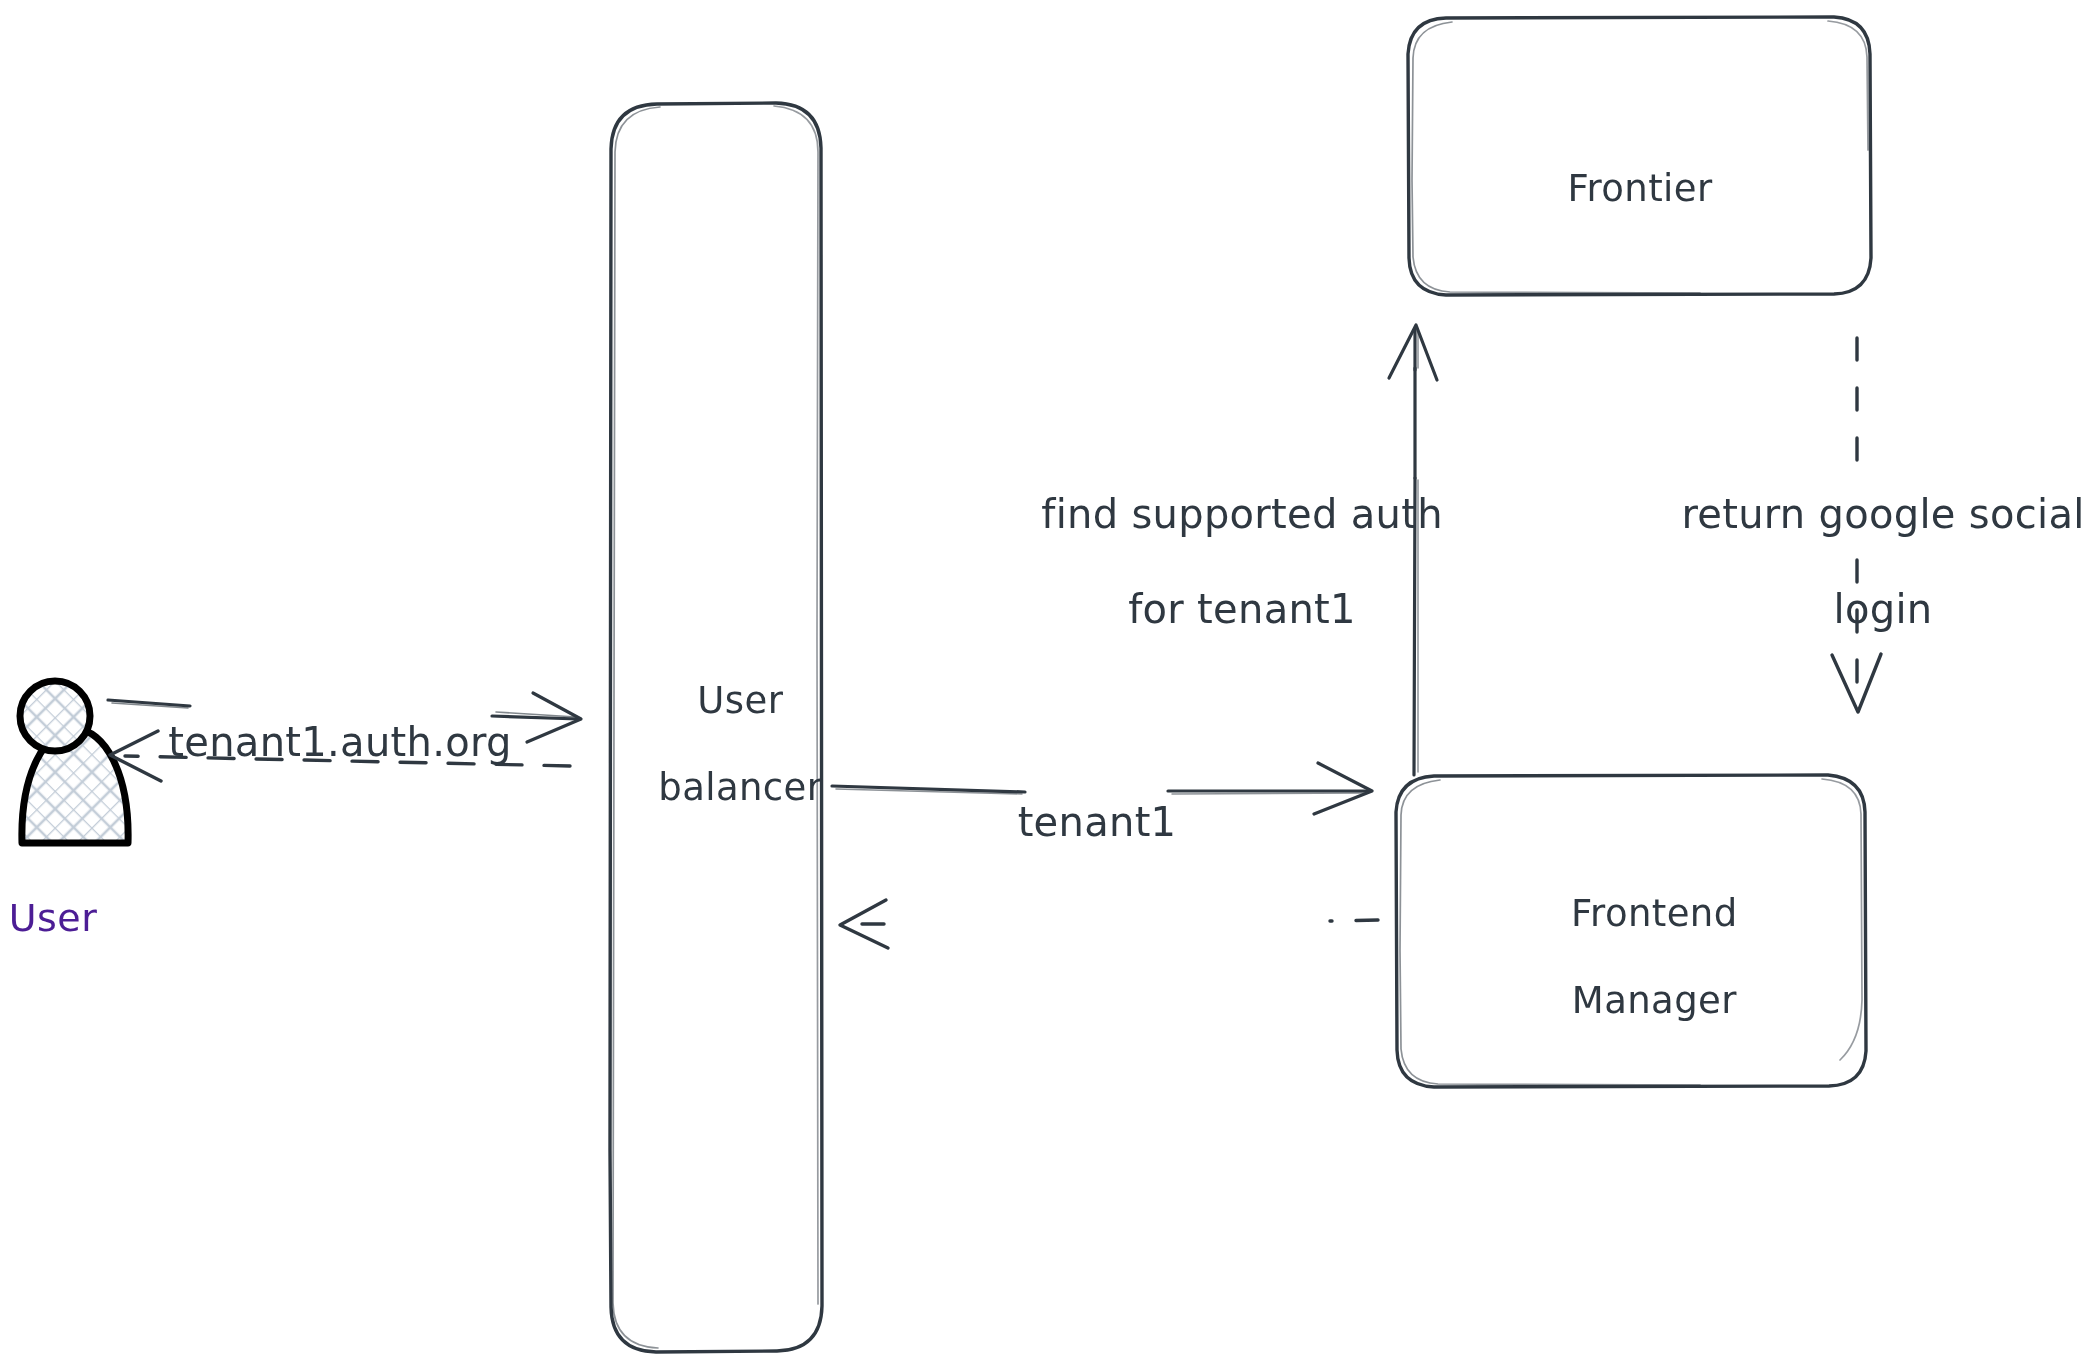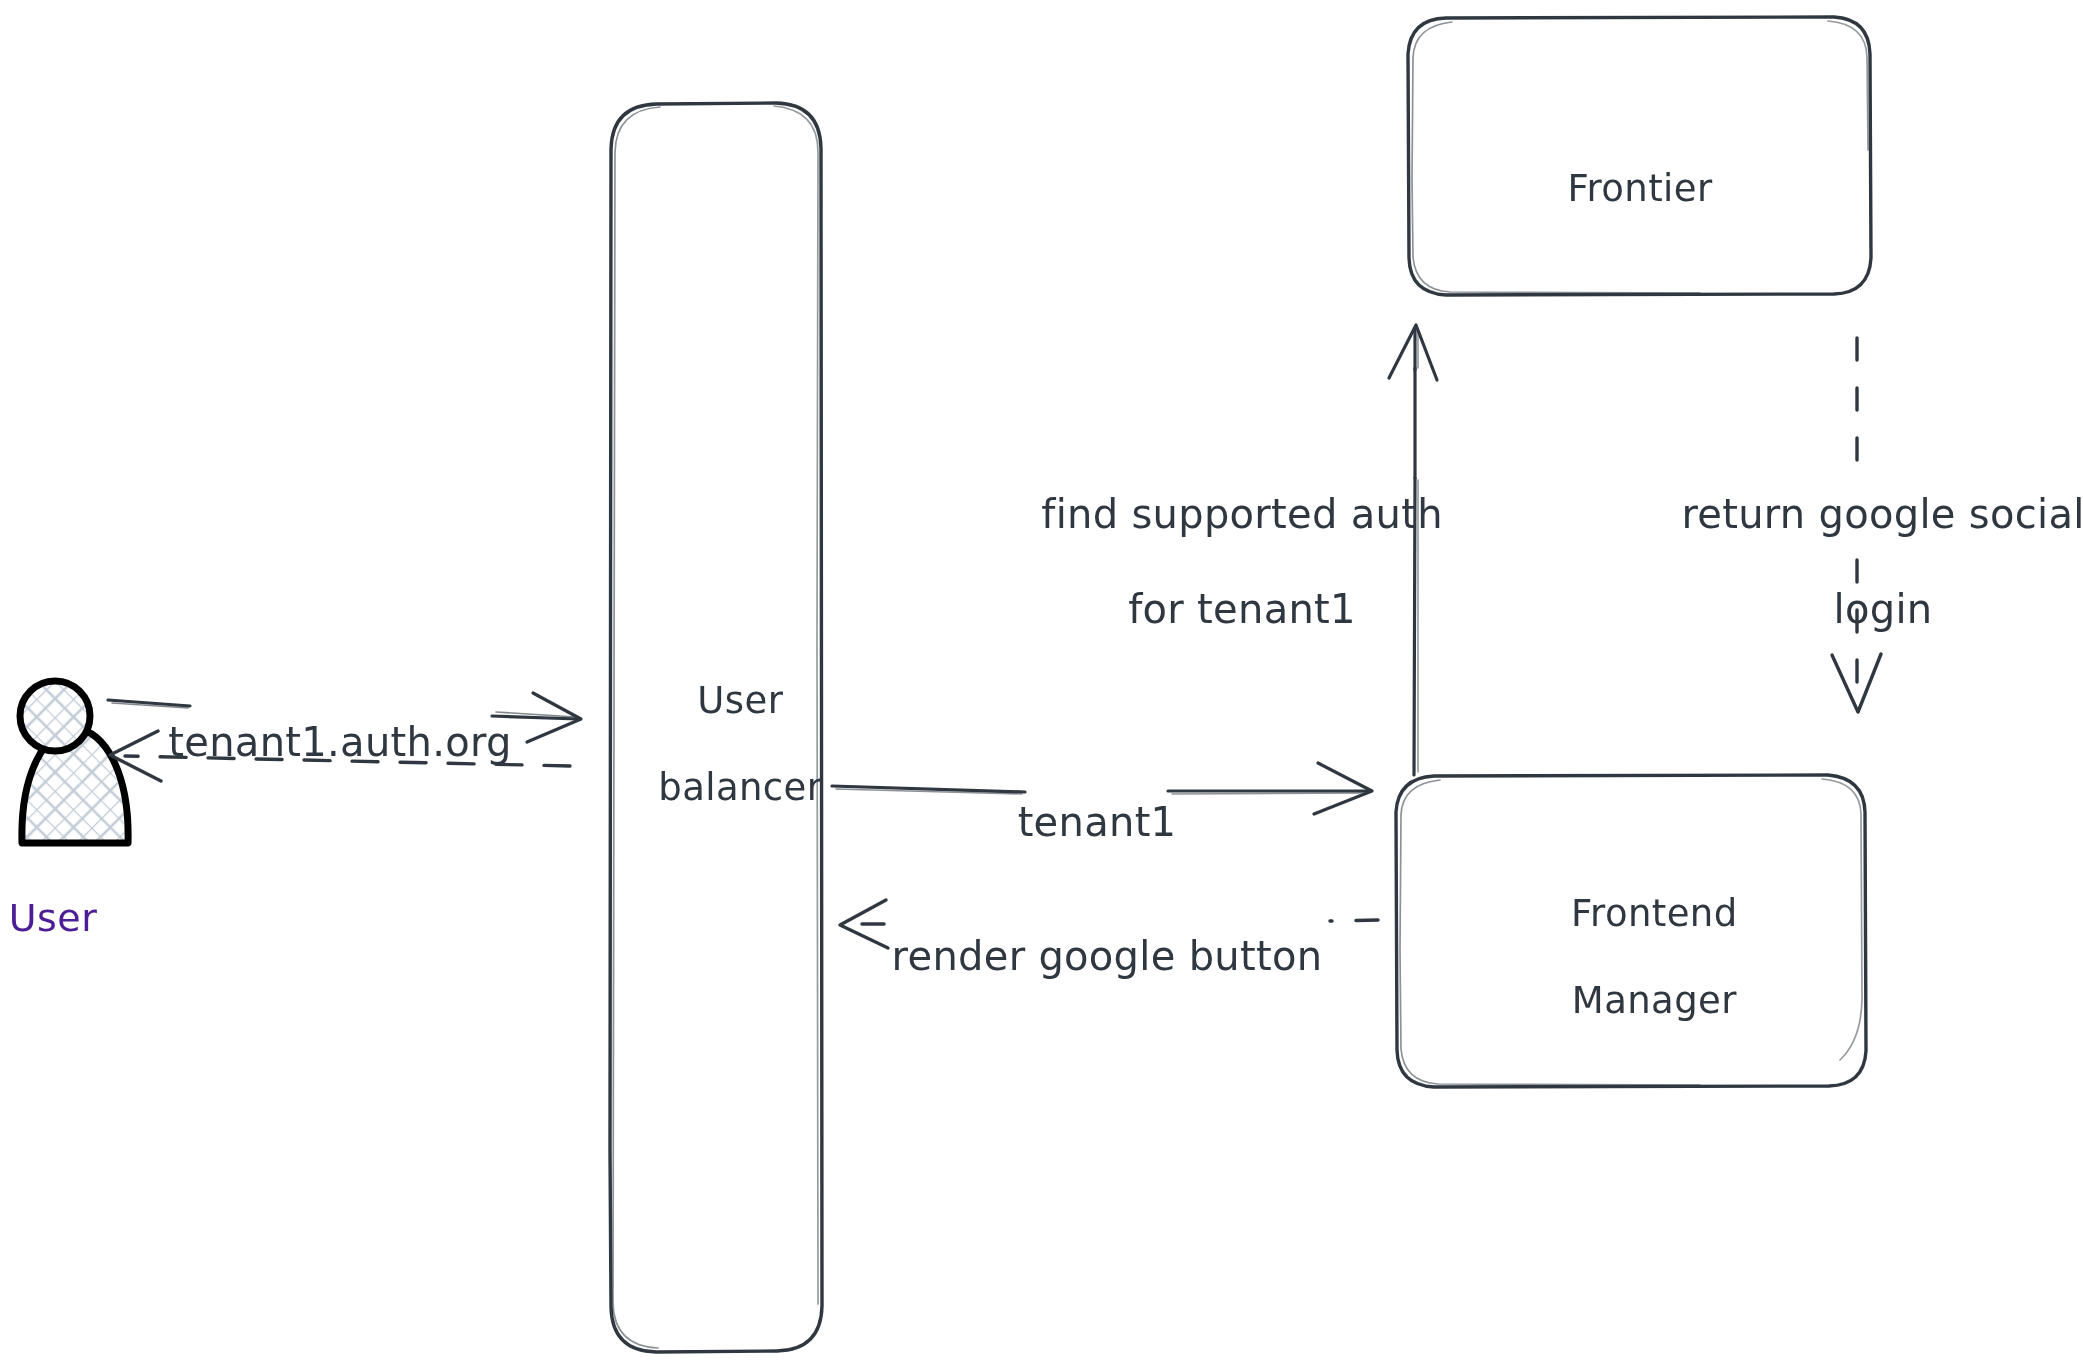--- a/index.html
+++ b/index.html
@@ -159,21 +159,20 @@
 
   <div class="node-label lbl-center" style="left:1630px; top:925px;text-align:center;">
     <span>Frontend</span><br>
     <span>Manager</span>
   </div>
 
   <div class="edge-label lbl-center" style="left:340px; top:711px;">tenant1.auth.org</div>
 
   <div class="edge-label lbl-center" style="left:1097px; top:791px;">tenant1</div>
 
-  <div class="edge-label lbl-center" style="left:1107px; top:925px;">render google button</div>
 
   <div class="edge-label lbl-center" style="left:1216px; top:530px;">
     <span>find supported auth</span><br>
     <span>for tenant1</span>
   </div>
 
   <div class="edge-label lbl-center" style="left:1857px; top:530px;">
     <span>return google social</span><br>
     <span>login</span>
   </div>

